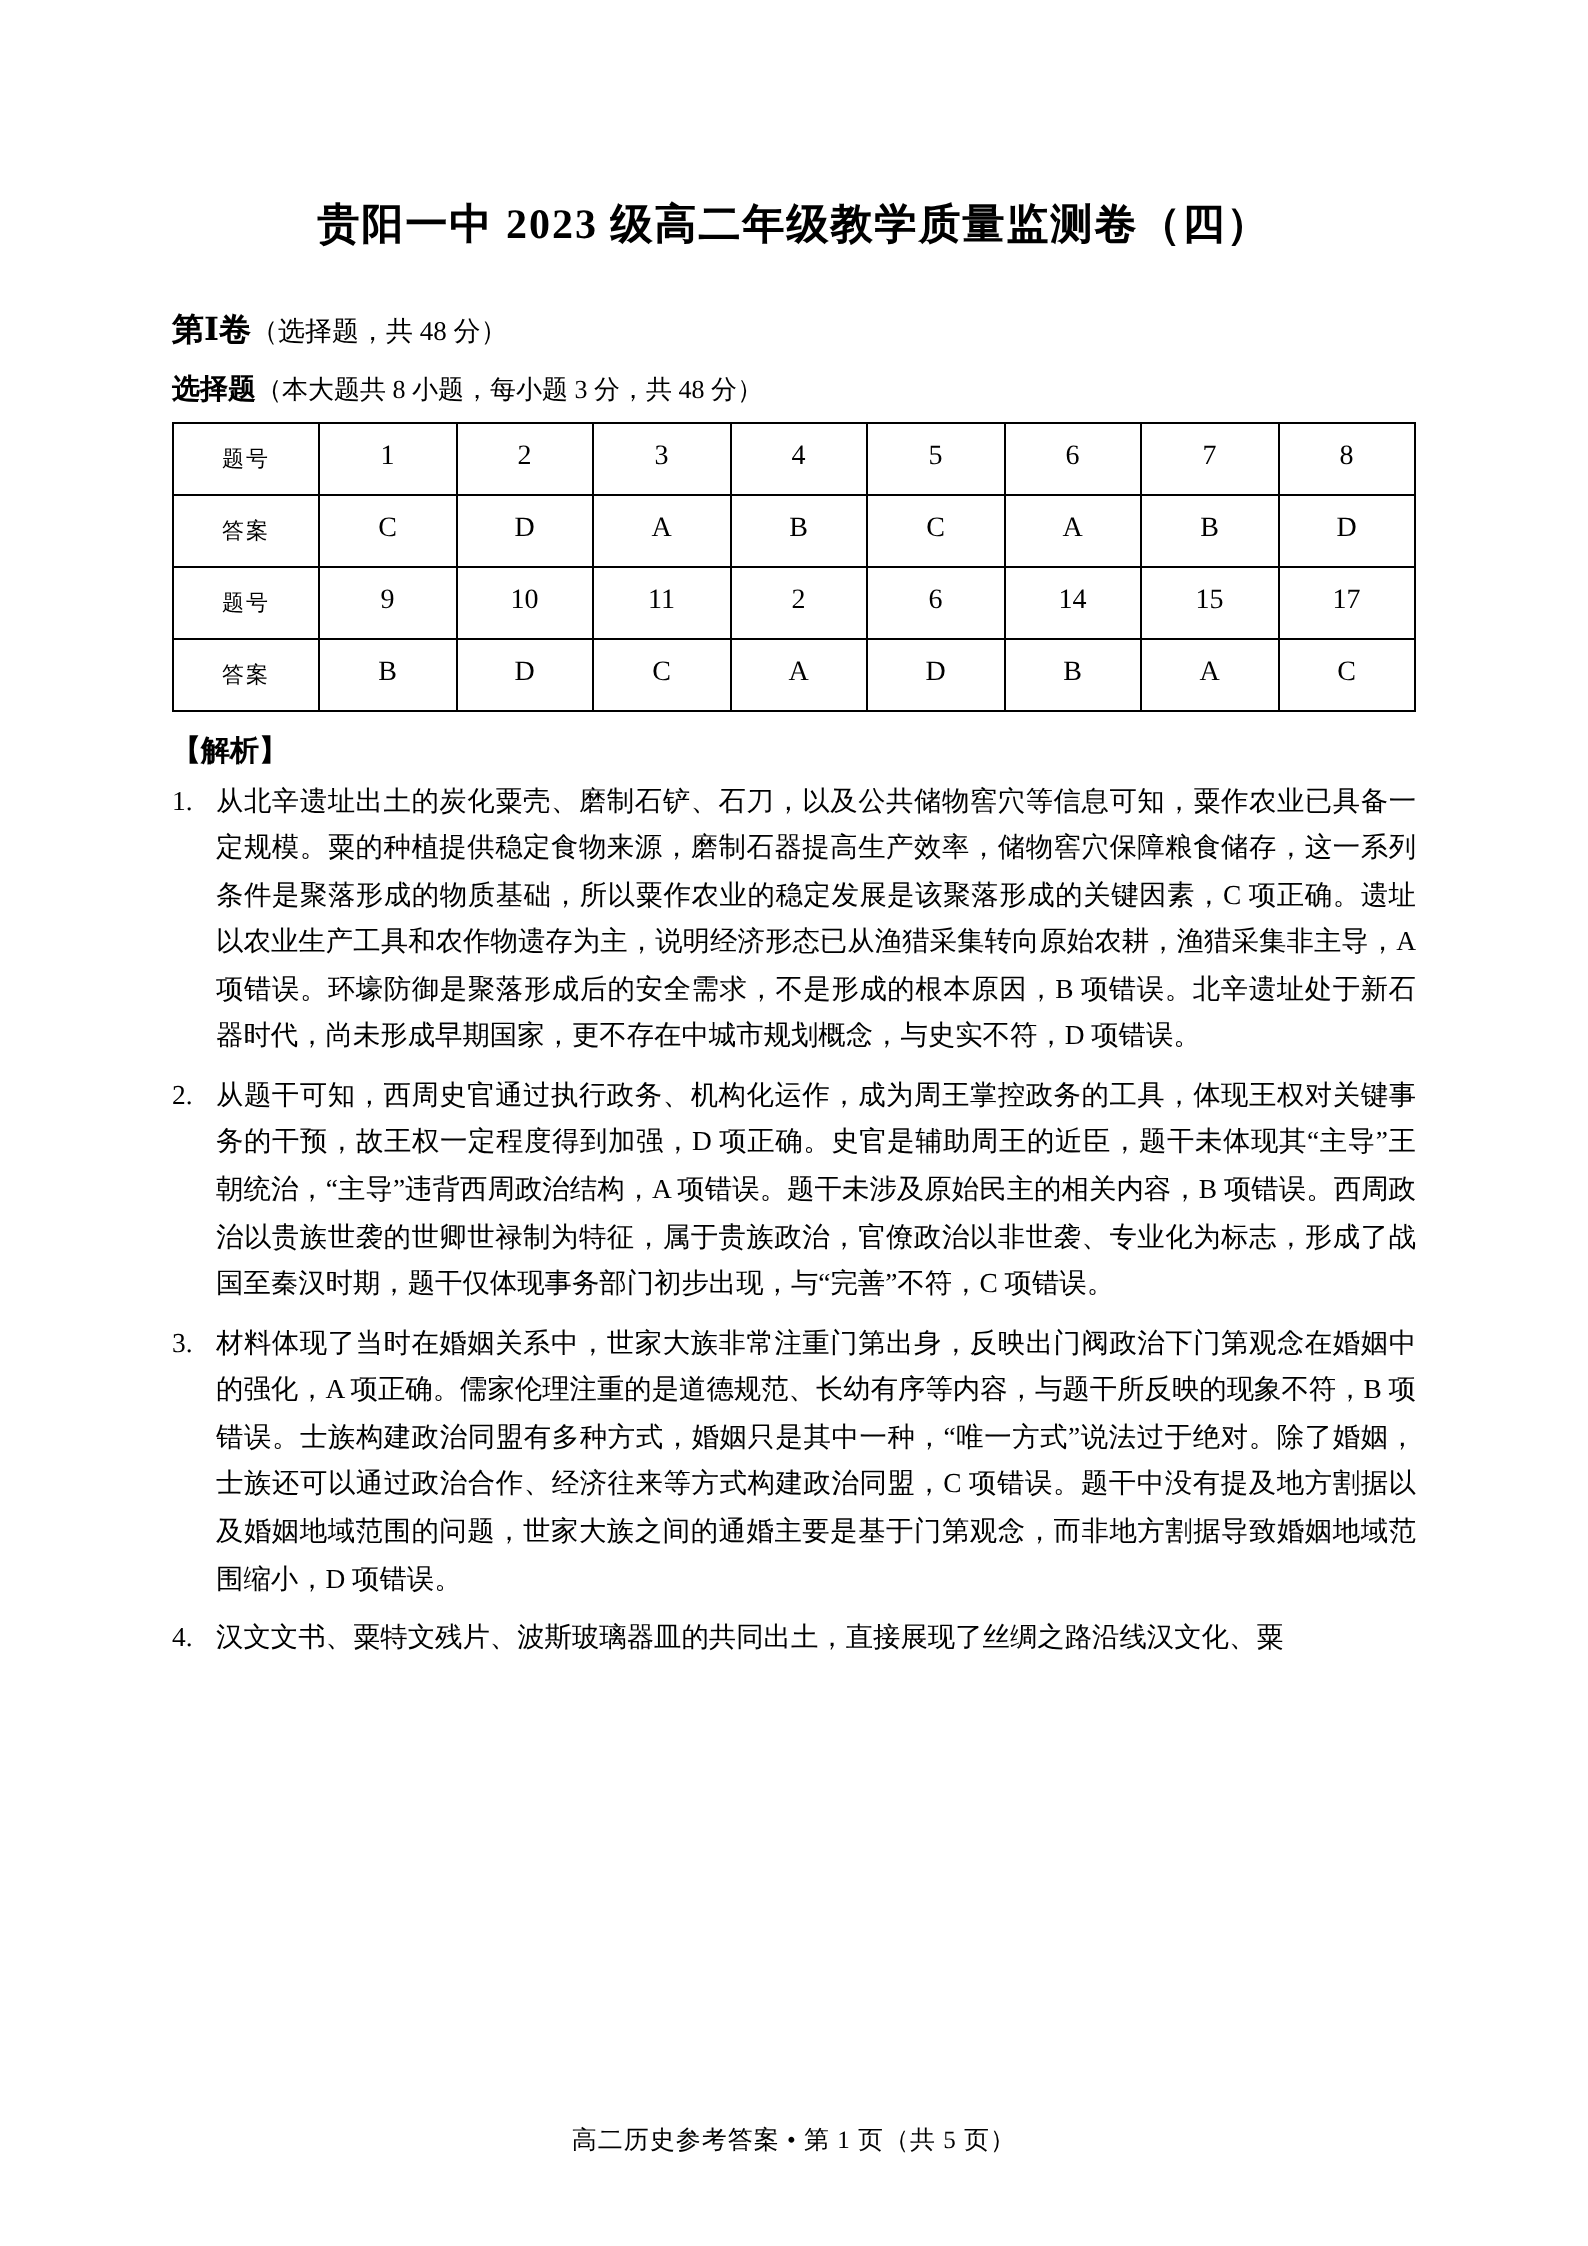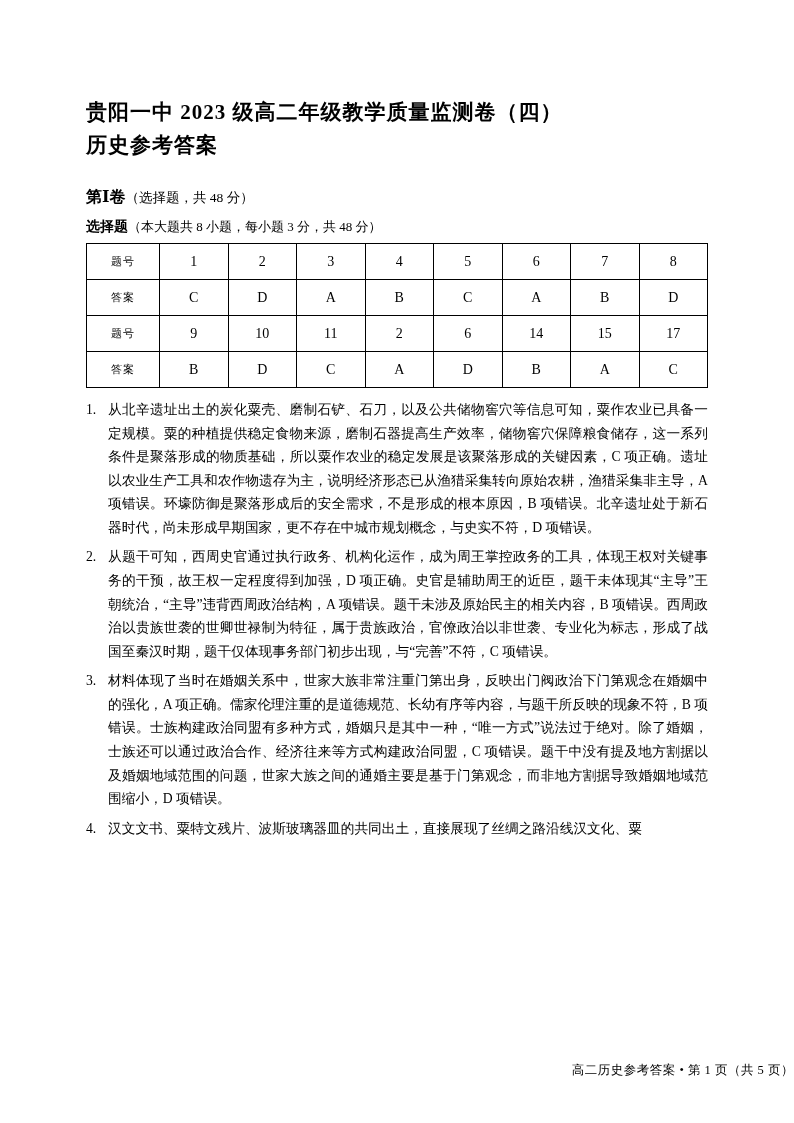--- a/index.html
+++ b/index.html
@@ -16,21 +16,21 @@
     overflow: hidden;
   }
   .page {
     width: 794px;
     height: 1123px;
     box-sizing: border-box;
     padding: 96px 86px 40px 86px;
     position: relative;
   }
   .title-block {
-    text-align: left;
+    text-align: center;
     margin-bottom: 26px;
   }
   .title-line {
     font-size: 21px;
     font-weight: bold;
     letter-spacing: 1px;
     line-height: 1.55;
   }
   .subtitle-line {
     font-size: 21px;
@@ -101,34 +101,33 @@
   ol.items li .txt {
     flex: 1;
     text-align: justify;
     text-justify: inter-ideograph;
   }
   .footer {
     position: absolute;
     left: 0;
     right: 0;
     bottom: 44px;
-    text-align: right;
+    text-align: center;
     font-size: 12.5px;
     letter-spacing: 0.5px;
     font-family: Liberation Serif, serif;
   }
 </style>
 </head>
 <body>
 
 <div class="page">
 
   <div class="title-block">
     <div class="title-line">贵阳一中 2023 级高二年级教学质量监测卷（四）</div>
-    <div class="subtitle-line">历史参考答案</div>
   </div>
 
   <div class="section-head">
     <span class="big">第Ⅰ卷</span><span class="small">（选择题，共 48 分）</span>
   </div>
 
   <div class="subsec">
     <span class="lbl">选择题</span><span class="note">（本大题共 8 小题，每小题 3 分，共 48 分）</span>
   </div>
 
@@ -174,20 +173,21 @@
         <td>C</td>
         <td>A</td>
         <td>D</td>
         <td>B</td>
         <td>A</td>
         <td>C</td>
       </tr>
     </tbody>
   </table>
 
+  <div class="analysis-label">【解析】</div>
 
   <ol class="items">
     <li>
       <span class="num">1.</span>
       <span class="txt">从北辛遗址出土的炭化粟壳、磨制石铲、石刀，以及公共储物窖穴等信息可知，粟作农业已具备一定规模。粟的种植提供稳定食物来源，磨制石器提高生产效率，储物窖穴保障粮食储存，这一系列条件是聚落形成的物质基础，所以粟作农业的稳定发展是该聚落形成的关键因素，C 项正确。遗址以农业生产工具和农作物遗存为主，说明经济形态已从渔猎采集转向原始农耕，渔猎采集非主导，A 项错误。环壕防御是聚落形成后的安全需求，不是形成的根本原因，B 项错误。北辛遗址处于新石器时代，尚未形成早期国家，更不存在中城市规划概念，与史实不符，D 项错误。</span>
     </li>
     <li>
       <span class="num">2.</span>
       <span class="txt">从题干可知，西周史官通过执行政务、机构化运作，成为周王掌控政务的工具，体现王权对关键事务的干预，故王权一定程度得到加强，D 项正确。史官是辅助周王的近臣，题干未体现其“主导”王朝统治，“主导”违背西周政治结构，A 项错误。题干未涉及原始民主的相关内容，B 项错误。西周政治以贵族世袭的世卿世禄制为特征，属于贵族政治，官僚政治以非世袭、专业化为标志，形成了战国至秦汉时期，题干仅体现事务部门初步出现，与“完善”不符，C 项错误。</span>
     </li>

